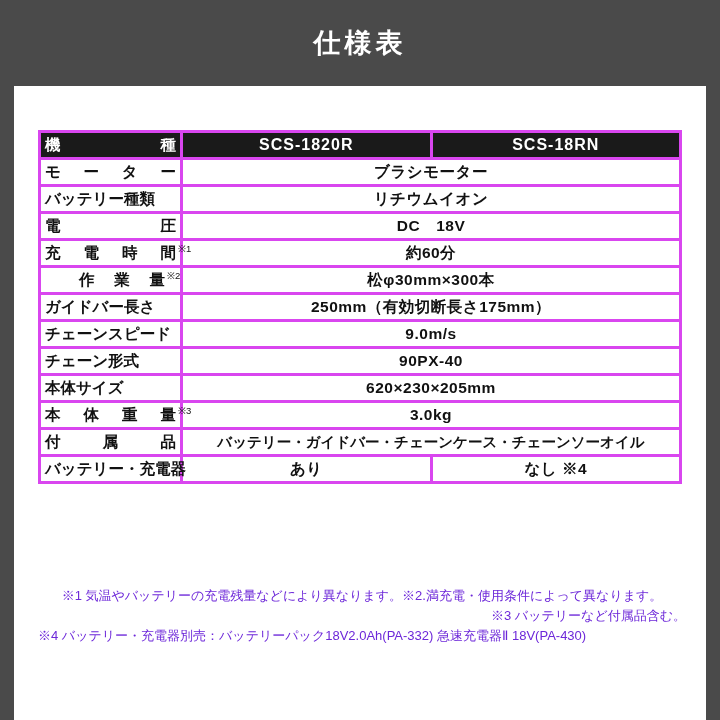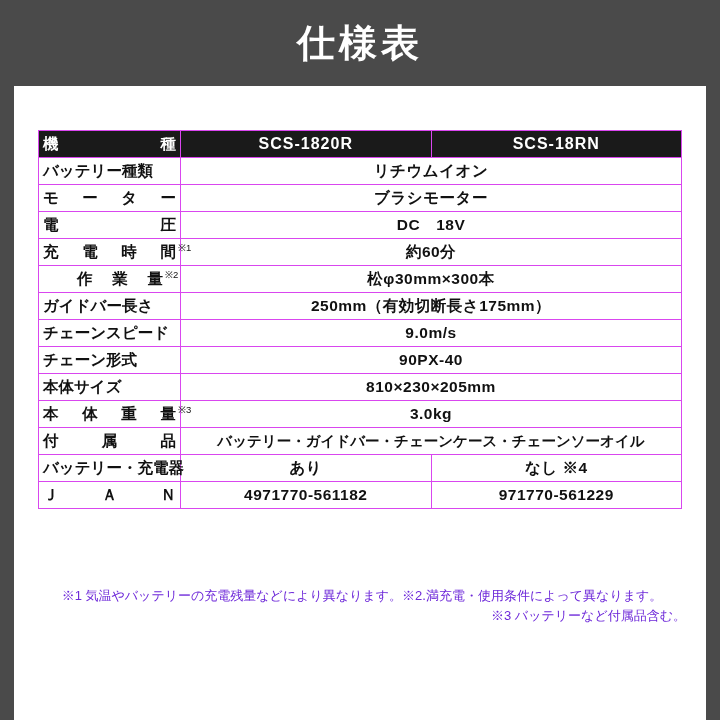--- a/index.html
+++ b/index.html
@@ -37,42 +37,42 @@
     left: 0; top: 0;
     width: 720px;
     height: 86px;
     background: #4a4a4a;
     display: flex;
     align-items: center;
     justify-content: center;
   }
   .title-text {
     color: #ffffff;
-    font-size: 38px;
+    font-size: 27px;
     font-weight: bold;
     letter-spacing: 4px;
   }
   .content {
     position: absolute;
     left: 14px;
     top: 86px;
     width: 692px;
     height: 634px;
     background: #ffffff;
   }
   table.spec {
     position: absolute;
     left: 24px;
     top: 44px;
     width: 644px;
     border-collapse: collapse;
     table-layout: fixed;
   }
   table.spec td {
-    border: 1px solid #d946ef;
+    border: 3px solid #d946ef;
     height: 27px;
     font-size: 15.5px;
     color: #111111;
     padding: 0 4px;
     box-sizing: border-box;
   }
   td.label {
     width: 142px;
     font-weight: bold;
     letter-spacing: 0px;
@@ -161,36 +161,36 @@
         <tr class="header">
           <td class="label">
             <span class="lbl-spread">機　　　種</span>
           </td>
           <td class="val">SCS-1820R</td>
           <td class="val">SCS-18RN</td>
         </tr>
 
         <tr>
           <td class="label">
-            <span class="lbl-plain">バッテリー種類</span>
-          </td>
-          <td class="val" colspan="2">リチウムイオン</td>
-        </tr>
-
-        <tr>
-          <td class="label">
             <span class="lbl-inner">
                 <span class="lbl-spread">モ ー タ ー</span>
               </span>
           </td>
           <td class="val" colspan="2">ブラシモーター</td>
         </tr>
 
         <tr>
           <td class="label">
+            <span class="lbl-plain">バッテリー種類</span>
+          </td>
+          <td class="val" colspan="2">リチウムイオン</td>
+        </tr>
+
+        <tr>
+          <td class="label">
             <span class="lbl-spread">電　　　圧</span>
           </td>
           <td class="val" colspan="2">DC　18V</td>
         </tr>
 
 
         <tr>
           <td class="label">
             <span class="lbl-spread">充 電 時 間</span><sup class="note">※1</sup>
           </td>
@@ -222,21 +222,21 @@
           <td class="label">
             <span class="lbl-plain">チェーン形式</span>
           </td>
           <td class="val" colspan="2">90PX-40</td>
         </tr>
 
         <tr>
           <td class="label">
             <span class="lbl-plain">本体サイズ</span>
           </td>
-          <td class="val" colspan="2">810×230×205mm</td>
+          <td class="val" colspan="2">620×230×205mm</td>
         </tr>
 
         <tr>
           <td class="label">
             <span class="lbl-spread">本 体 重 量</span><sup class="note">※3</sup>
           </td>
           <td class="val" colspan="2">3.0kg</td>
         </tr>
 
         <tr>
@@ -247,30 +247,24 @@
         </tr>
 
         <tr>
           <td class="label">
             <span class="lbl-plain">バッテリー・充電器</span>
           </td>
           <td class="val">あり</td>
           <td class="val">なし ※4</td>
         </tr>
 
-        <tr>
-          <td class="label">
-            <span class="lbl-spread">Ｊ Ａ Ｎ</span>
-          </td>
-          <td class="val">4971770-561182</td>
-          <td class="val">971770-561229</td>
-        </tr>
 
       </tbody>
     </table>
 
     <div class="footnotes">
       <span class="fn-line fn-center">※1 気温やバッテリーの充電残量などにより異なります。※2.満充電・使用条件によって異なります。</span>
       <span class="fn-line fn-right">※3 バッテリーなど付属品含む。</span>
+      <span class="fn-line fn-left">※4 バッテリー・充電器別売：バッテリーパック18V2.0Ah(PA-332) 急速充電器Ⅱ 18V(PA-430)</span>
     </div>
 
   </div>
 </div>
 
 </body></html>

